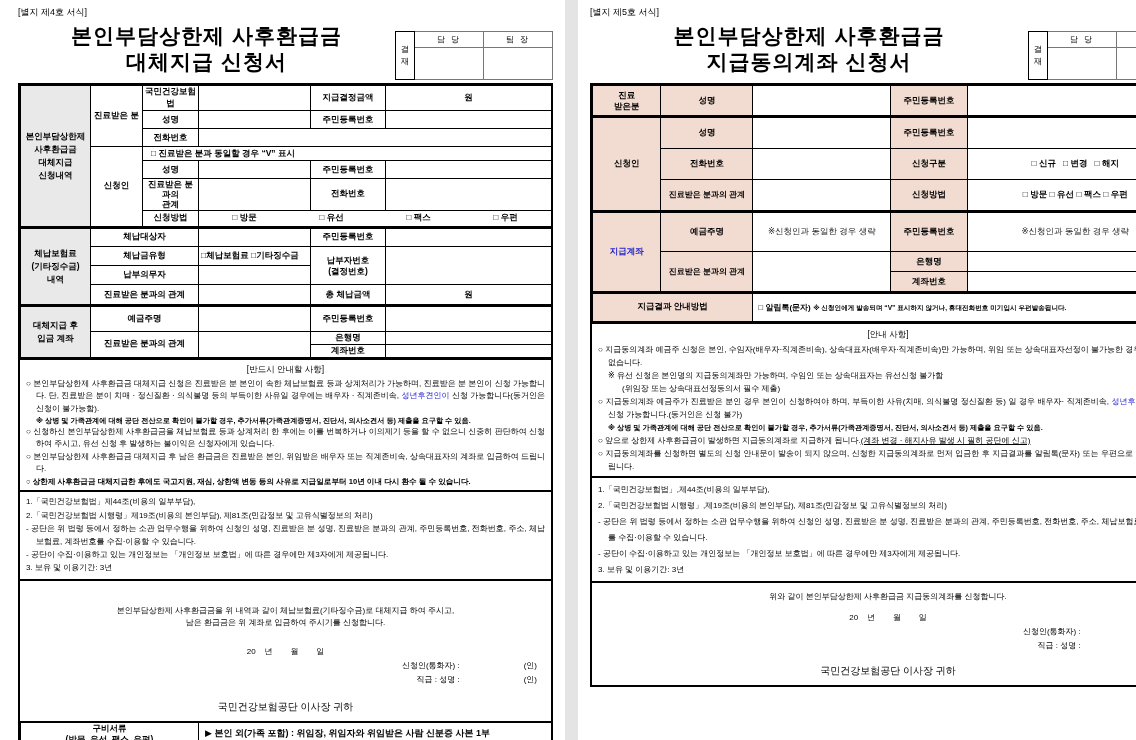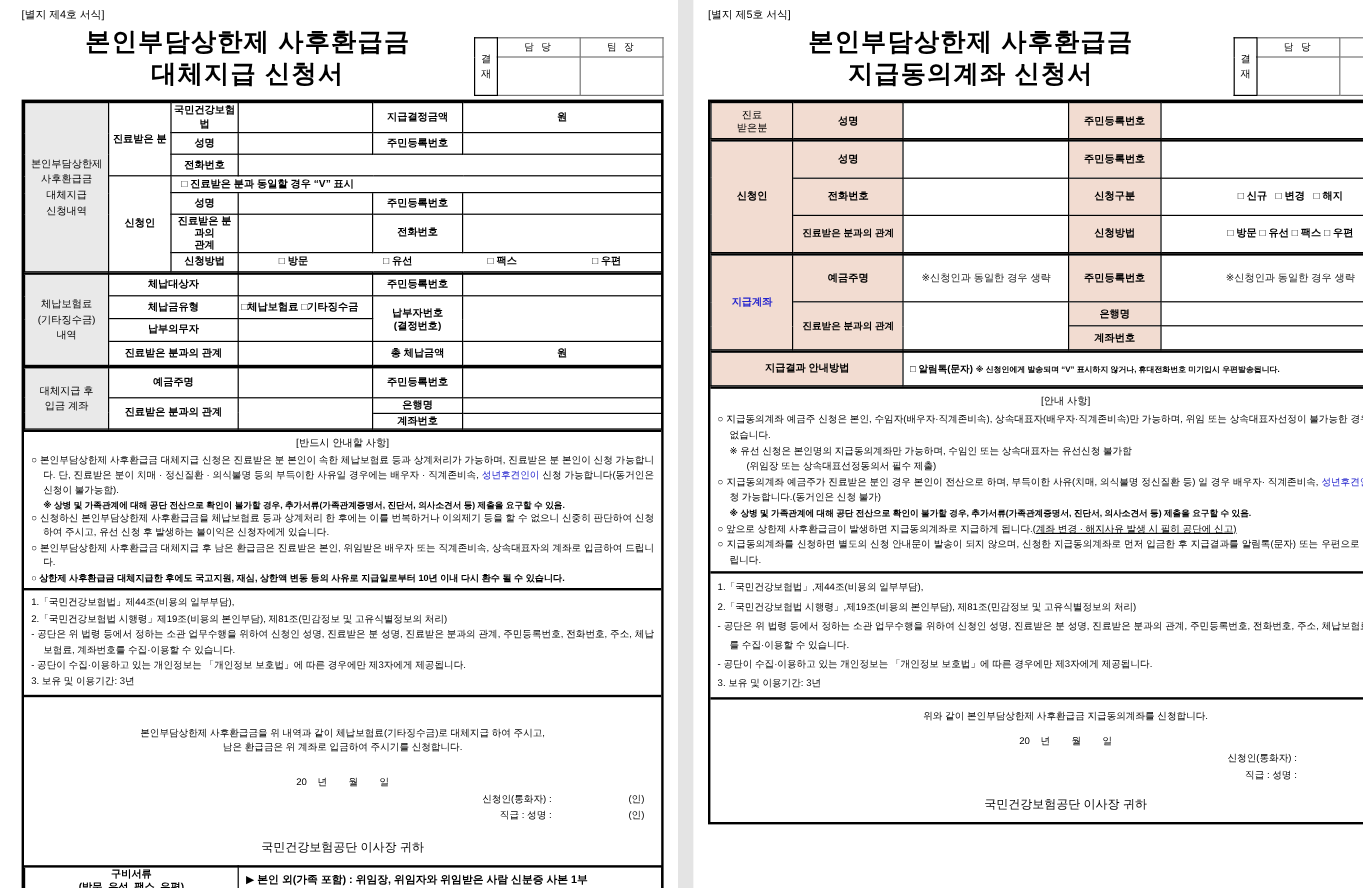--- a/index.html
+++ b/index.html
@@ -26,21 +26,21 @@
   table.approval td{border:1px solid #777;font-size:8px;text-align:center;padding:0}
   table.approval td.stamp{width:18px;border:1px solid #000;font-size:8.5px;white-space:pre-line;line-height:1.3}
   table.approval td.ah{height:15px;font-size:8px;letter-spacing:2px}
   table.approval td.ab{height:31px}
 
   .grid{border:2px solid #000}
   .grid table{border-collapse:collapse;table-layout:fixed;width:100%}
   .grid td{border:1px solid #000;padding:0 2px;font-size:8.5px;vertical-align:middle;overflow:hidden}
   .grid table.sep{border-top:2px solid #000}
   .lbl{font-weight:bold;text-align:center}
-  .sec{background:#e9e9e9;font-weight:normal;text-align:center;white-space:pre-line;line-height:1.5}
+  .sec{background:#e9e9e9;font-weight:bold;text-align:center;white-space:pre-line;line-height:1.5}
   .peach{background:#f2dcd1}
   .pre{white-space:pre-line;line-height:1.2}
   .ctr{text-align:center}
   .blue{color:#2323cd}
   .sm{font-size:7px}
   .note-sm{font-size:7px;text-align:center;color:#222}
 
   .box{border-top:2px solid #000;padding:3px 6px;font-size:8px;line-height:1.55}
   .box .bt{text-align:center;margin:0 0 2px 0;font-size:8.5px}
   .box p{margin:0;padding-left:10px;text-indent:-10px;text-align:justify}
@@ -400,21 +400,21 @@
           <td style="padding-left:5px"><span class="chk" style="font-size:8px">□ 알림톡(문자)</span> <span class="sbold" style="font-size:6.6px">※ 신청인에게 발송되며 “V” 표시하지 않거나, 휴대전화번호 미기입시 우편발송됩니다.</span></td>
         </tr>
       </tbody>
         </table>
 
       <div class="box" style="line-height:1.65">
         <div class="bt">[안내 사항]</div>
         <p>○ 지급동의계좌 예금주 신청은 본인, 수임자(배우자·직계존비속), 상속대표자(배우자·직계존비속)만 가능하며, 위임 또는 상속대표자선정이 불가능한 경우 신청할 수 없습니다.</p>
         <p class="sub">※ 유선 신청은 본인명의 지급동의계좌만 가능하며, 수임인 또는 상속대표자는 유선신청 불가함</p>
         <p class="sub2 bold">(위임장 또는 상속대표선정동의서 필수 제출)</p>
-        <p><span>○ 지급동의계좌 예금주가 진료받은 분인 경우 본인이 전산으로 하며, 부득이한 사유(치매, 의식불명 정신질환 등) 일 경우 배우자· 직계존비속, </span><span class="blue">성년후견인</span><span>이 대리 신청 가능합니다.(동거인은 신청 불가)</span></p>
+        <p><span>○ 지급동의계좌 예금주가 진료받은 분인 경우 본인이 신청하여야 하며, 부득이한 사유(치매, 의식불명 정신질환 등) 일 경우 배우자· 직계존비속, </span><span class="blue">성년후견인</span><span>이 대리 신청 가능합니다.(동거인은 신청 불가)</span></p>
         <p class="sub sbold">※ 상병 및 가족관계에 대해 공단 전산으로 확인이 불가할 경우, 추가서류(가족관계증명서, 진단서, 의사소견서 등) 제출을 요구할 수 있음.</p>
         <p><span>○ 앞으로 상한제 사후환급금이 발생하면 지급동의계좌로 지급하게 됩니다.</span><span class="bold ul">(계좌 변경 · 해지사유 발생 시 필히 공단에 신고)</span></p>
         <p>○ 지급동의계좌를 신청하면 별도의 신청 안내문이 발송이 되지 않으며, 신청한 지급동의계좌로 먼저 입금한 후 지급결과를 알림톡(문자) 또는 우편으로 안내하여 드립니다.</p>
       </div>
 
       <div class="box legal" style="line-height:1.9">
         <p class="bold">1.「국민건강보험법」,제44조(비용의 일부부담),</p>
         <p class="bold">2.「국민건강보험법 시행령」,제19조(비용의 본인부담), 제81조(민감정보 및 고유식별정보의 처리)</p>
         <p><span>- 공단은 위 법령 등에서 정하는 소관 업무수행을 위하여 신청인 성명, 진료받은 분 성명, 진료받은 분과의 관계, </span><span class="bold">주민등록번호</span><span>, 전화번호, 주소, 체납보험료, 계좌번호를 수집·이용할 수 있습니다.</span></p>
         <p><span>- 공단이 수집·이용하고 있는 개인정보는 </span><span class="bold">「개인정보 보호법」</span><span>에 따른 경우에만 제3자에게 제공됩니다.</span></p>

